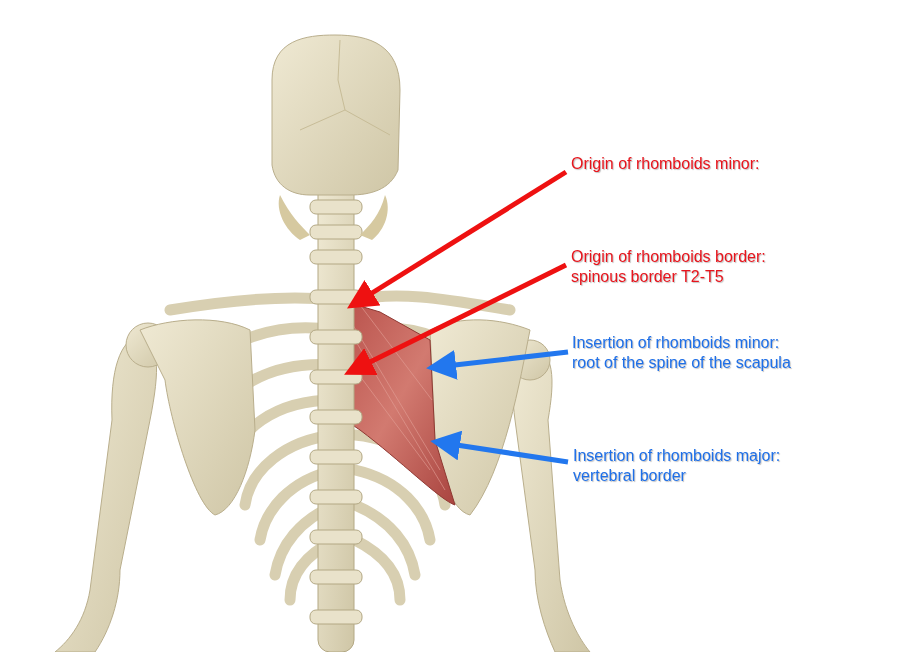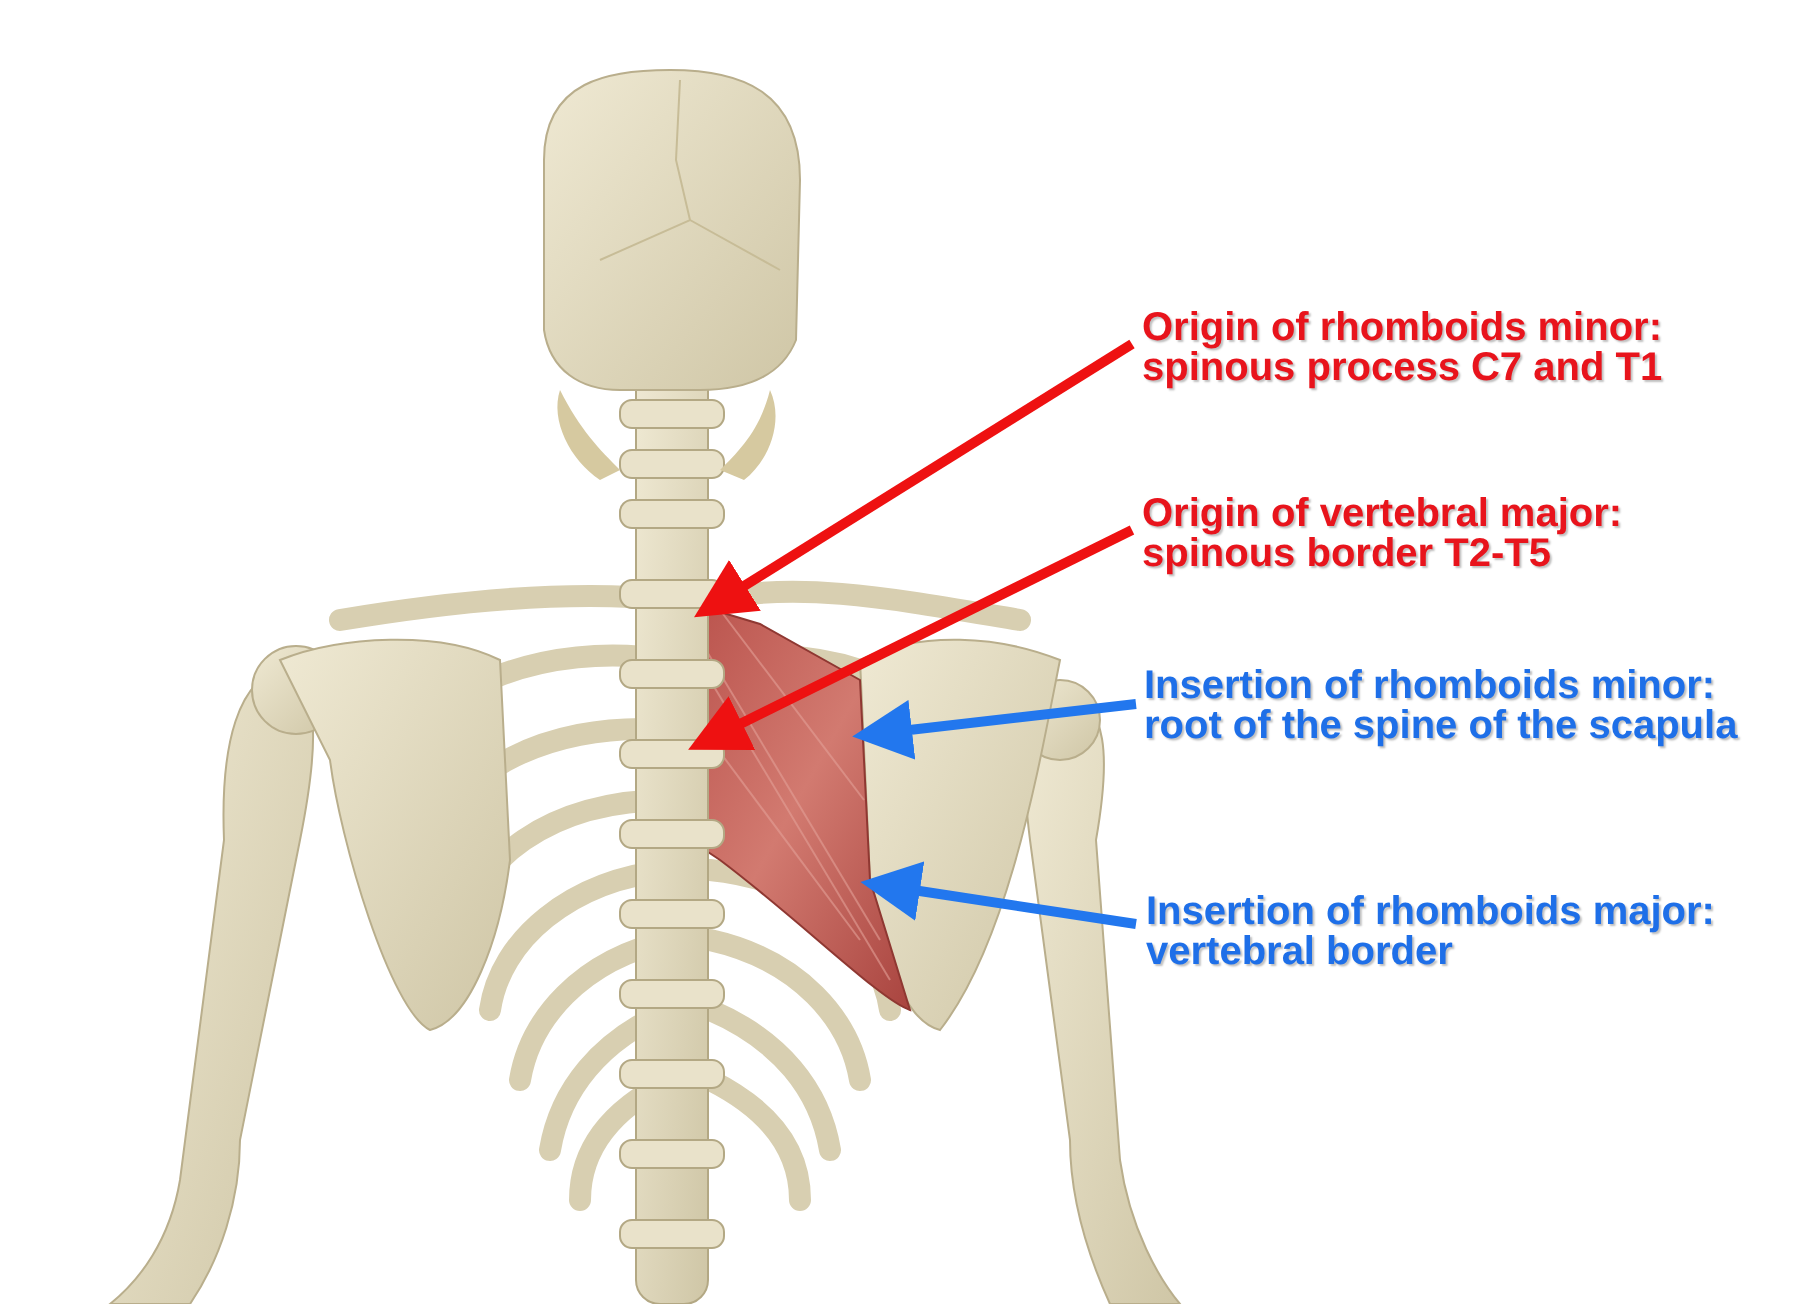--- a/index.html
+++ b/index.html
@@ -1,19 +1,19 @@
 <!DOCTYPE html>
 <html><head>
   <meta charset="utf-8">
   <style>
     html, body { margin: 0; padding: 0; background: #ffffff; }
     body { width: 900px; height: 652px; position: relative; overflow: hidden;
            font-family: "Liberation Sans", sans-serif; }
     .stage { position: absolute; left: 0; top: 0; width: 900px; height: 652px; }
-    .label { position: absolute; font-weight: bold; font-size: 20px; line-height: 20px;
+    .label { position: absolute; font-weight: normal; font-size: 16px; line-height: 20px;
              text-shadow: 1px 1px 1px rgba(0,0,0,0.25); white-space: nowrap; }
     .label.red { color: #e8141c; }
     .label.blue { color: #1e6fe8; }
     .label span { display: block; }
   </style>
 </head>
 <body>
 
 <div class="stage">
   <svg width="900" height="652" viewBox="0 0 900 652">
@@ -102,24 +102,23 @@
     <g>
       <line x1="566" y1="172" x2="364" y2="298" stroke="#ee1111" stroke-width="5" marker-end="url(#redHead)"></line>
       <line x1="566" y1="265" x2="362" y2="366" stroke="#ee1111" stroke-width="5" marker-end="url(#redHead)"></line>
       <line x1="568" y1="352" x2="446" y2="366" stroke="#2277ee" stroke-width="5" marker-end="url(#blueHead)"></line>
       <line x1="568" y1="462" x2="450" y2="444" stroke="#2277ee" stroke-width="5" marker-end="url(#blueHead)"></line>
     </g>
   </svg>
 
   <div class="label red" style="left:571px; top:154px;">
     <span>Origin of rhomboids minor:</span>
-    <span>spinous process C7 and T1</span>
   </div>
   <div class="label red" style="left:571px; top:247px;">
-    <span>Origin of vertebral major:</span>
+    <span>Origin of rhomboids border:</span>
     <span>spinous border T2-T5</span>
   </div>
   <div class="label blue" style="left:572px; top:333px;">
     <span>Insertion of rhomboids minor:</span>
     <span>root of the spine of the scapula</span>
   </div>
   <div class="label blue" style="left:573px; top:446px;">
     <span>Insertion of rhomboids major:</span>
     <span>vertebral border</span>
   </div>

